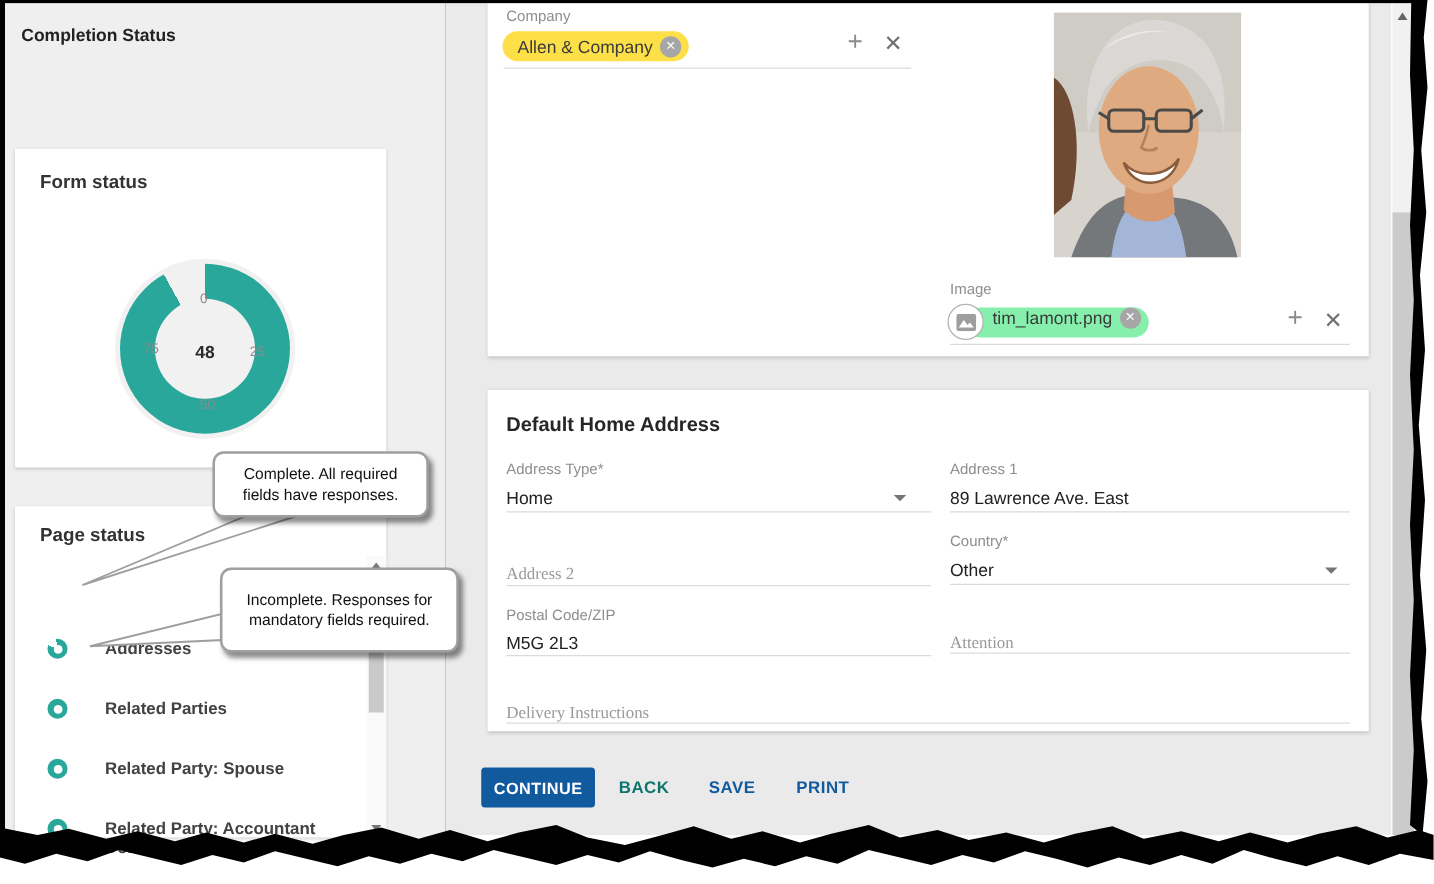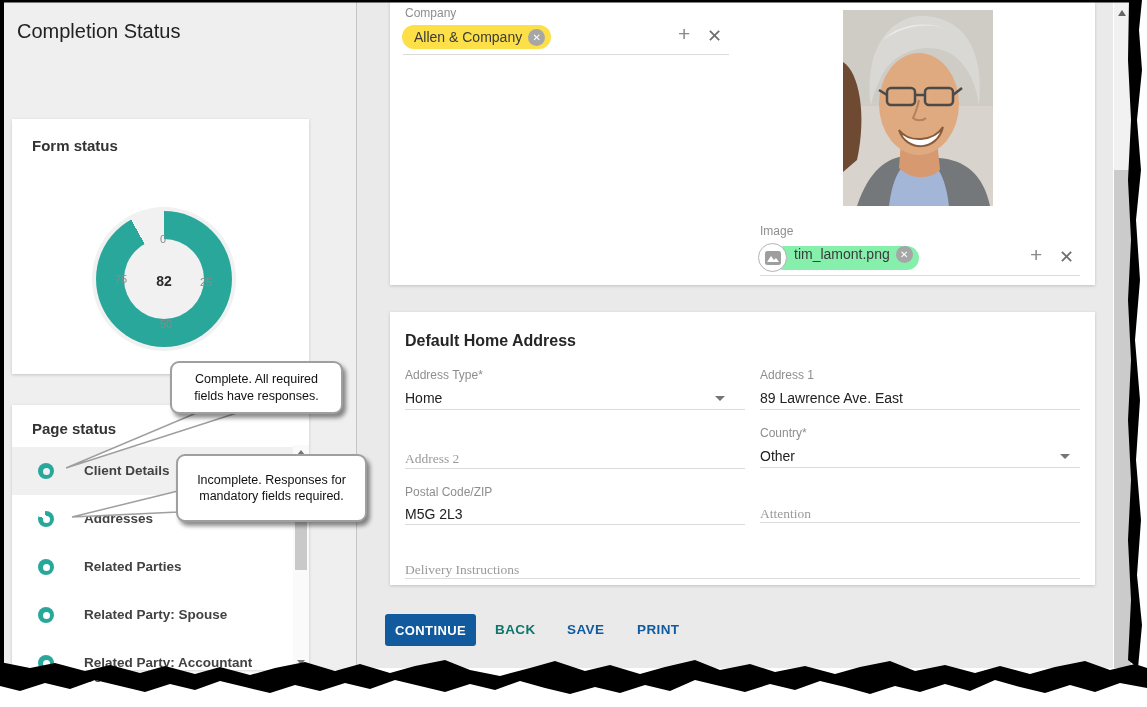--- a/index.html
+++ b/index.html
@@ -2,21 +2,21 @@
 <html><head>
 <meta charset="utf-8">
 <style>
   * { margin:0; padding:0; box-sizing:border-box; }
   body { background:#fff; width:1147px; height:707px; overflow:hidden;
          font-family:"Liberation Sans","DejaVu Sans",sans-serif; }
   .screen { position:relative; width:1147px; height:707px; background:#fff; }
 
   
   .sidebar { position:absolute; left:3px; top:2px; width:353px; height:668px; background:#EFEFEF; }
-  .sb-title { position:absolute; left:14px; top:18px; font-size:20px; font-weight:normal; color:#222; }
+  .sb-title { position:absolute; left:14px; top:18px; font-size:14px; font-weight:bold; color:#222; }
   .sb-desc  { position:absolute; left:14px; top:58px; width:326px; font-size:13.5px; line-height:1.55; color:#333; }
   .card { position:absolute; background:#fff; box-shadow:0 1px 3px rgba(0,0,0,.18); }
   .card-h { position:absolute; left:20px; top:18px; font-size:15px; font-weight:bold; color:#333; }
   .fs-card { left:9px; top:117px; width:297px; height:255px; }
   .ps-card { left:9px; top:403px; width:297px; height:265px; }
 
   
   .gauge { position:absolute; left:80px; top:88px; width:144px; height:144px; border-radius:50%; background:#F1F1F1; }
   .gauge-ring { position:absolute; left:4px; top:4px; width:136px; height:136px; border-radius:50%;
                 background:conic-gradient(from 0deg,#2AA79B 0deg 331deg,#F1F1F1 331deg 360deg); }
@@ -102,31 +102,27 @@
 
     <div class="card fs-card">
       <div class="card-h">Form status</div>
       <div class="gauge">
         <div class="gauge-ring"></div>
         <div class="gauge-hole"></div>
         <span class="gtick" style="left:71px;top:32px;">0</span>
         <span class="gtick" style="left:114px;top:75px;">25</span>
         <span class="gtick" style="left:74px;top:117px;">50</span>
         <span class="gtick" style="left:29px;top:72px;">75</span>
-        <span class="gcenter">82</span>
+        <span class="gcenter">48</span>
       </div>
     </div>
 
     <div class="card ps-card">
       <div class="card-h" style="top:15px;">Page status</div>
 
-      <div class="prow sel" style="top:42px;">
-        <span class="ring"></span>
-        <span class="plabel">Client Details</span>
-      </div>
       <div class="prow" style="top:90px;">
         <span class="ring partial"></span>
         <span class="plabel">Addresses</span>
       </div>
       <div class="prow" style="top:138px;">
         <span class="ring"></span>
         <span class="plabel">Related Parties</span>
       </div>
       <div class="prow" style="top:186px;">
         <span class="ring"></span>

